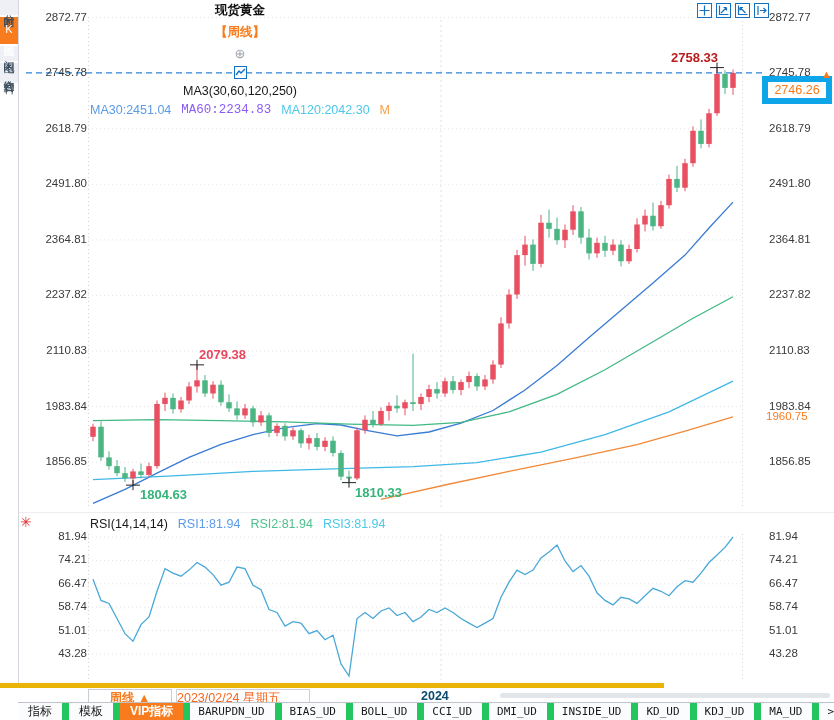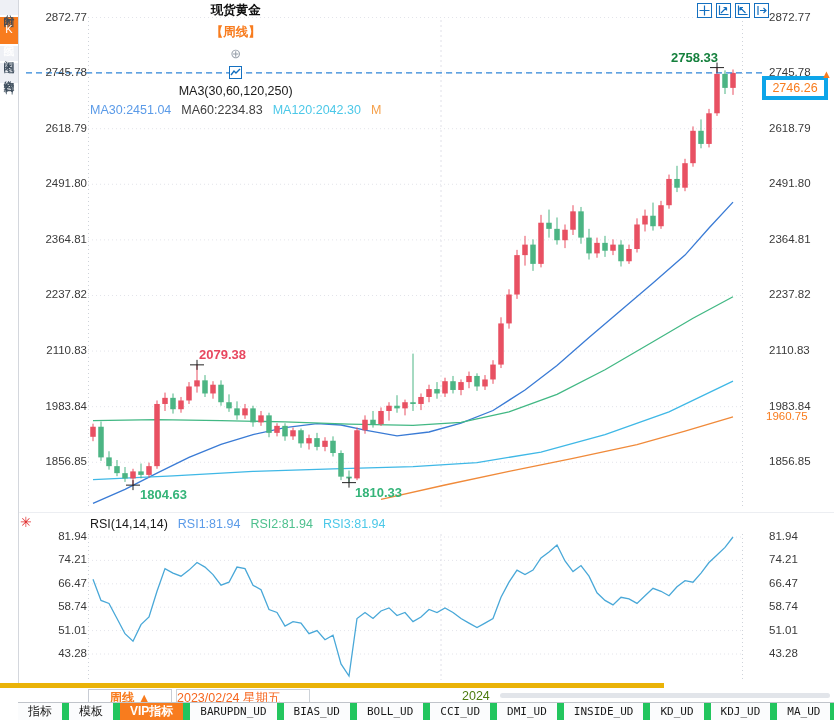--- a/index.html
+++ b/index.html
@@ -21,43 +21,43 @@
   #hdr .per{color:#f87c1e;font-weight:bold;}
   #hdr .oplus{color:#9aa2ac;font-size:13px;}
   .chart-ico{display:inline-block;width:13px;height:13px;}
   #hdrIcons{position:absolute;left:697px;top:3px;z-index:7;display:flex;gap:4px;}
   .tool-ico{width:13px;height:13px;border:1.5px solid #1470c0;background:#fff;display:flex;
             align-items:center;justify-content:center;cursor:pointer;}
   
   .axis-lbl{position:absolute;font-size:11.5px;color:#3a3a3a;width:60px;z-index:4;}
   .axis-left{text-align:right;}
   .ann{position:absolute;font-size:13px;font-weight:bold;z-index:4;white-space:nowrap;}
-  #priceTag{position:absolute;left:762px;width:58px;top:76px;height:16px;border:4px solid #0ea5e9;
+  #priceTag{position:absolute;left:762px;width:58px;top:76px;height:16px;border:6px solid #0ea5e9;
             color:#f87c1e;background:#fff;font-size:12.5px;text-align:center;line-height:16px;z-index:6;}
   #priceArrow{position:absolute;left:821px;top:68px;color:#f87c1e;font-size:11px;z-index:6;}
   #ma250Tag{position:absolute;left:766px;color:#f87c1e;font-size:11.5px;z-index:5;}
   
   #rsiHdr{position:absolute;left:90px;top:517px;z-index:6;font-size:12.5px;color:#1a1a1a;
           display:flex;gap:10px;white-space:nowrap;}
   #rsiSun{position:absolute;left:20px;top:514px;color:#e03030;font-size:14px;z-index:6;}
   
   #xband{position:absolute;left:0;top:683px;width:664px;height:19px;border-top:5px solid #eab308;
          background:#fff;z-index:6;font-size:12.5px;}
   #periodBox{position:absolute;left:88px;top:1px;width:82px;height:16px;border:1px solid #c8ccd4;
              color:#f87c1e;font-weight:bold;text-align:center;line-height:16px;cursor:pointer;}
   #dateBox{position:absolute;left:176px;top:1px;width:132px;height:16px;border:1px solid #cdd2d8;
            color:#f6661e;text-align:left;line-height:16px;}
-  #yearLbl{position:absolute;left:462px;top:1px;color:#4d7c0f;font-weight:normal;}
+  #yearLbl{position:absolute;left:421px;top:1px;color:#0c4a6e;font-weight:bold;}
   #timeScroll{position:absolute;left:500px;top:5px;width:330px;height:5px;background:#e2e5ea;border-radius:3px;cursor:pointer;}
   
   #btabs{position:absolute;left:18px;top:702px;width:816px;height:18px;border-top:1px solid #c0c4ca;
          background:#fbfcfd;display:flex;z-index:6;}
   .btab{padding:0 10px;line-height:17px;font-size:12px;color:#1a1a1a;border-right:7px solid #22c55e;
         cursor:pointer;white-space:nowrap;}
-  .btab.mono{font-family:"DejaVu Sans Mono",monospace;font-size:11px;}
+  .btab.mono{font-family:"DejaVu Sans Mono",monospace;font-size:11px;padding-left:8px;}
   .btab.active{background:#f87c1e;color:#fff;font-weight:bold;}
   .divline{position:absolute;left:18px;width:816px;height:1px;background:#eceef2;z-index:2;}
 </style>
 </head>
 <body>
 
 <div id="root">
 
   <svg id="chartSvg" width="834" height="720">
       <g>
@@ -282,21 +282,21 @@
     <span class="oplus">⊕</span>
     <span class="chart-ico">
       <svg width="13" height="13">
           <rect x="0.5" y="0.5" width="12" height="12" fill="#fff" stroke="#1470c0"></rect>
           <polyline points="2,9 5,5 7,7 11,3" fill="none" stroke="#1470c0" stroke-width="1.4"></polyline>
         </svg>
     </span>
     <span>MA3(30,60,120,250)</span>
     <span id="maItems" style="display:flex;gap:10px;">
         <span style="color: rgb(91, 155, 232);">MA30:2451.04</span>
-        <span style="color: #404040;">MA60:2234.83</span>
+        <span style="color: #8b5cf6; font-family: Liberation Mono, monospace;">MA60:2234.83</span>
         <span style="color: rgb(76, 200, 232);">MA120:2042.30</span>
         <span style="color: rgb(245, 160, 74);">M</span>
       </span>
   </div>
 
   <div id="hdrIcons">
       <div class="tool-ico">
         <svg width="13" height="13">
           <path d="M6.5,1.5 V11.5 M1.5,6.5 H11.5" stroke="#1470c0" fill="none" stroke-width="1.2"></path>
         </svg>
@@ -342,21 +342,21 @@
       <div class="axis-lbl axis-left" style="left: 27px; top: 553.394px;">74.21</div>
       <div class="axis-lbl" style="left: 769px; top: 553.394px;">74.21</div>
       <div class="axis-lbl axis-left" style="left: 27px; top: 576.818px;">66.47</div>
       <div class="axis-lbl" style="left: 769px; top: 576.818px;">66.47</div>
       <div class="axis-lbl axis-left" style="left: 27px; top: 600.212px;">58.74</div>
       <div class="axis-lbl" style="left: 769px; top: 600.212px;">58.74</div>
       <div class="axis-lbl axis-left" style="left: 27px; top: 623.607px;">51.01</div>
       <div class="axis-lbl" style="left: 769px; top: 623.607px;">51.01</div>
       <div class="axis-lbl axis-left" style="left: 27px; top: 647.001px;">43.28</div>
       <div class="axis-lbl" style="left: 769px; top: 647.001px;">43.28</div>
-      <div class="ann" style="left: 671px; top: 49.6018px; color: #15803d;">2758.33</div>
+      <div class="ann" style="left: 671px; top: 49.6018px; color: #b91c1c;">2758.33</div>
       <div class="ann" style="left: 199px; top: 346.846px; color: rgb(232, 71, 95); text-align: center;">2079.38</div>
       <div class="ann" style="left: 140px; top: 487.132px; color: rgb(53, 180, 121);">1804.63</div>
       <div class="ann" style="left: 355px; top: 484.636px; color: rgb(53, 180, 121);">1810.33</div>
     </div>
 
   <div id="priceTag" style="top: 75.8861px;">2746.26</div>
   <div id="priceArrow" style="top: 67.8861px;">▲</div>
   <div id="ma250Tag" style="top: 409.782px;">1960.75</div>
 
   <div id="rsiSun">✳</div>

